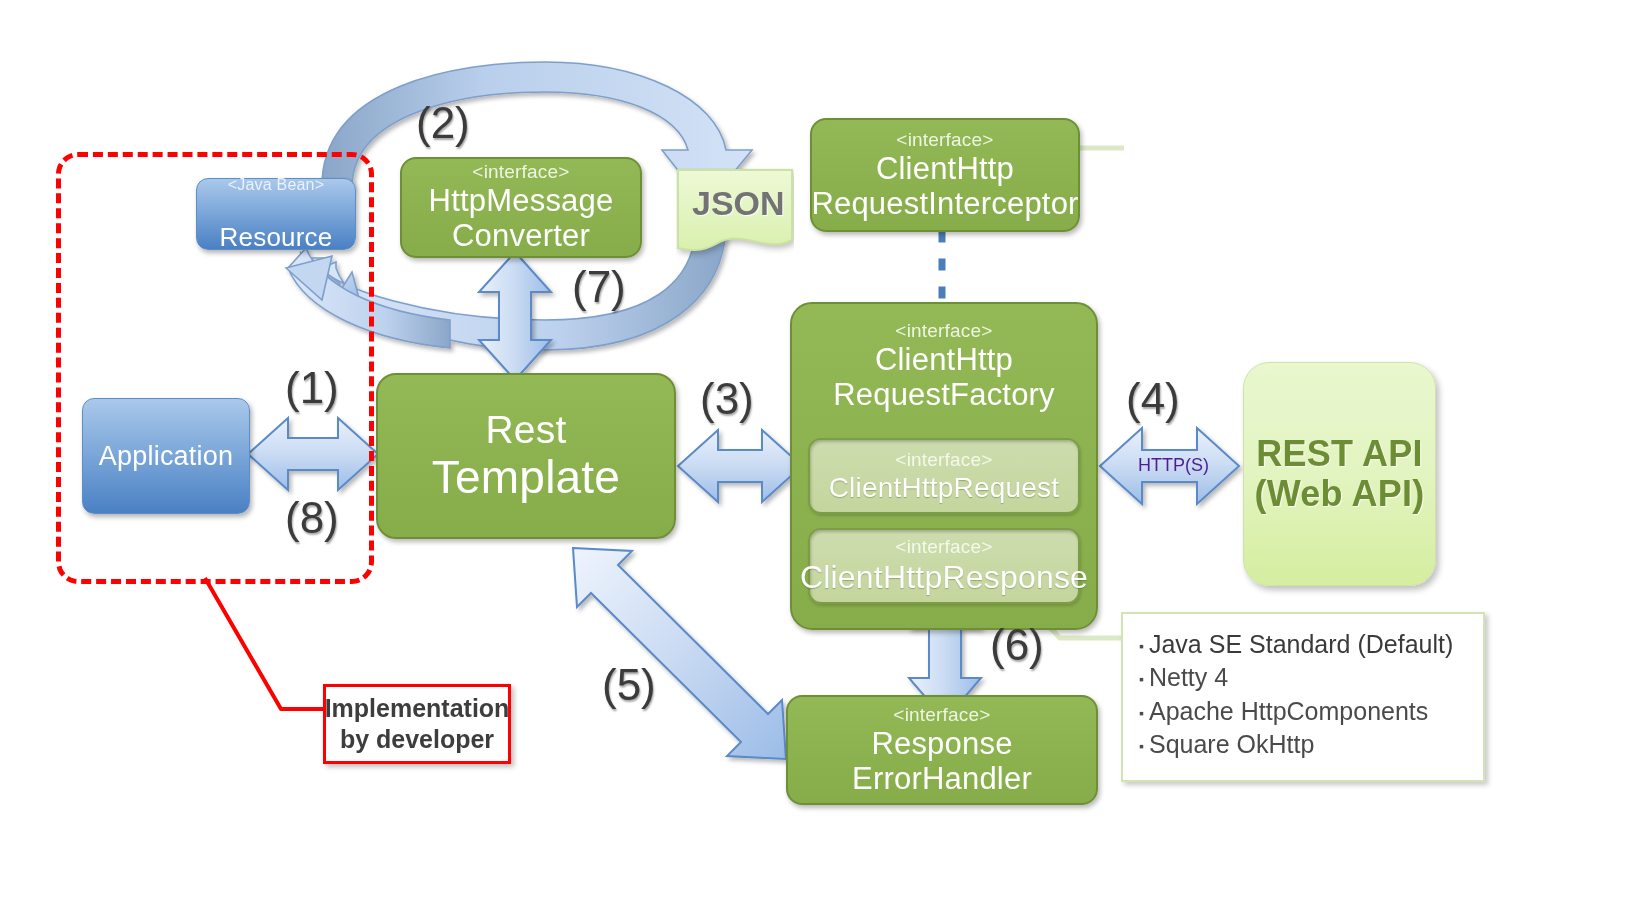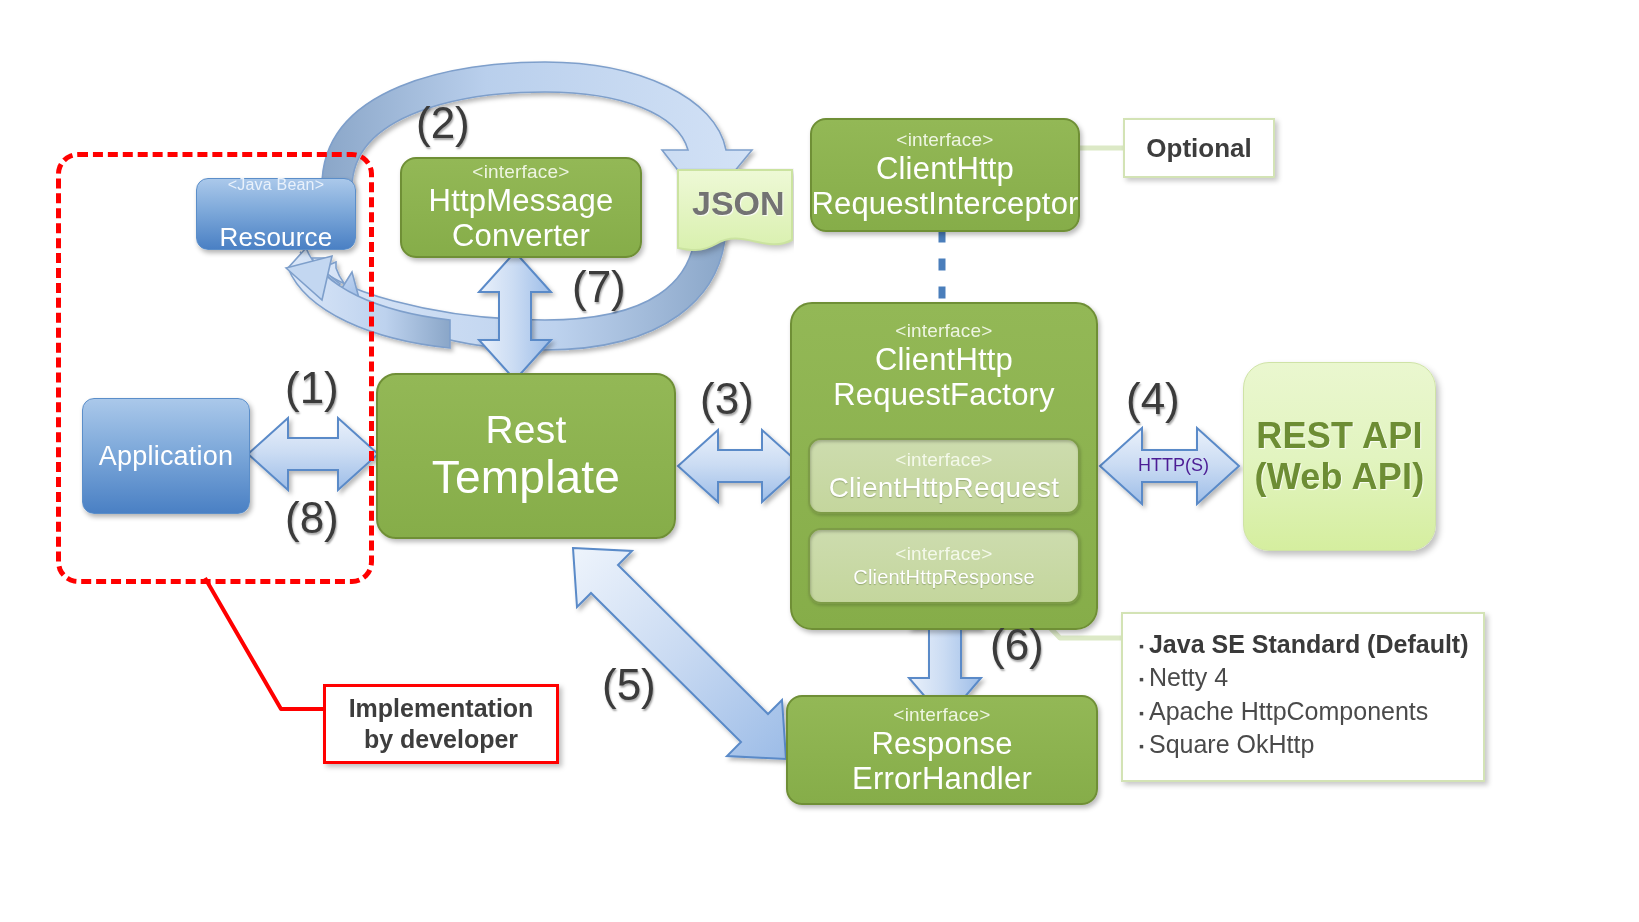--- a/index.html
+++ b/index.html
@@ -46,21 +46,21 @@
            display:flex;align-items:center;justify-content:center;}
   .callout .ctxt{font-size:26px;font-weight:bold;color:#3d3d3d;}
 
   .listbox{position:absolute;box-sizing:border-box;background:#fff;
            border:2px solid #d3e3b5;box-shadow:3px 3px 5px rgba(0,0,0,.22);
            padding:14px 16px 12px 16px;}
   .listbox ul{list-style:none;margin:0;padding:0;}
   .listbox li{font-size:25px;color:#4a4a4a;line-height:1.33;white-space:nowrap;}
   .listbox li::before{content:"\25AA";font-size:14px;vertical-align:middle;
                       margin-right:5px;color:#4a4a4a;}
-  .listbox li.bold{font-weight:bold;color:#3a3a3a;}
+  .listbox li.bold{font-weight:normal;color:#3a3a3a;}
 
   .redbox{position:absolute;box-sizing:border-box;background:#fff;
           border:3px solid #ff0000;box-shadow:3px 3px 5px rgba(0,0,0,.25);
           display:flex;flex-direction:column;align-items:center;justify-content:center;
           text-align:center;}
   .redbox .rtxt{font-size:25px;font-weight:bold;color:#3d3d3d;line-height:1.25;}
 
   .dashbox{position:absolute;box-sizing:border-box;border:5px dashed #ff0000;
            border-radius:22px;background:transparent;}
 
@@ -234,48 +234,45 @@
     <div class="ttl">RequestFactory</div>
   </div>
 
   <div class="node green-inner" style="left:808px;top:438px;width:272px;height:76px;color:#fff;">
     <div class="iface" style="color:#f4f9ea;">&lt;interface&gt;</div>
     <div class="ttl" style="font-size:28px;text-shadow:0 1px 1px rgba(60,80,30,.35);">ClientHttpRequest</div>
   </div>
 
   <div class="node green-inner" style="left:808px;top:528px;width:272px;height:76px;color:#fff;">
     <div class="iface" style="color:#f4f9ea;">&lt;interface&gt;</div>
-    <div class="ttl" style="font-size:20px;text-shadow:0 1px 1px rgba(60,80,30,.35);">ClientHttpResponse</div>
+    <div class="ttl" style="font-size:32px;text-shadow:0 1px 1px rgba(60,80,30,.35);">ClientHttpResponse</div>
   </div>
 
   <div class="node green" style="left:786px;top:695px;width:312px;height:110px;">
     <div class="iface">&lt;interface&gt;</div>
     <div class="ttl">Response</div>
     <div class="ttl">ErrorHandler</div>
   </div>
 
-  <div class="node api" style="left:1243px;top:362px;width:193px;height:189px;">
+  <div class="node api" style="left:1243px;top:362px;width:193px;height:224px;">
     <div class="ttl">REST API</div>
     <div class="ttl">(Web API)</div>
   </div>
 
-  <div class="callout" style="left:1123px;top:118px;width:152px;height:60px;">
-    <span class="ctxt">Optional</span>
-  </div>
 
   <div class="listbox" style="left:1121px;top:612px;width:364px;height:170px;">
     <ul>
       <li class="bold">Java SE Standard (Default)</li>
       <li>Netty 4</li>
       <li>Apache HttpComponents</li>
       <li>Square OkHttp</li>
     </ul>
   </div>
 
-  <div class="redbox" style="left:323px;top:684px;width:236px;height:80px;">
+  <div class="redbox" style="left:323px;top:684px;width:188px;height:80px;">
     <div class="rtxt">Implementation</div>
     <div class="rtxt">by developer</div>
   </div>
 
   <div class="lbl" style="left:285px;top:363px;">(1)</div>
   <div class="lbl" style="left:285px;top:493px;">(8)</div>
   <div class="lbl" style="left:416px;top:98px;">(2)</div>
   <div class="lbl" style="left:572px;top:262px;">(7)</div>
   <div class="lbl" style="left:700px;top:374px;">(3)</div>
   <div class="lbl" style="left:1126px;top:374px;">(4)</div>

